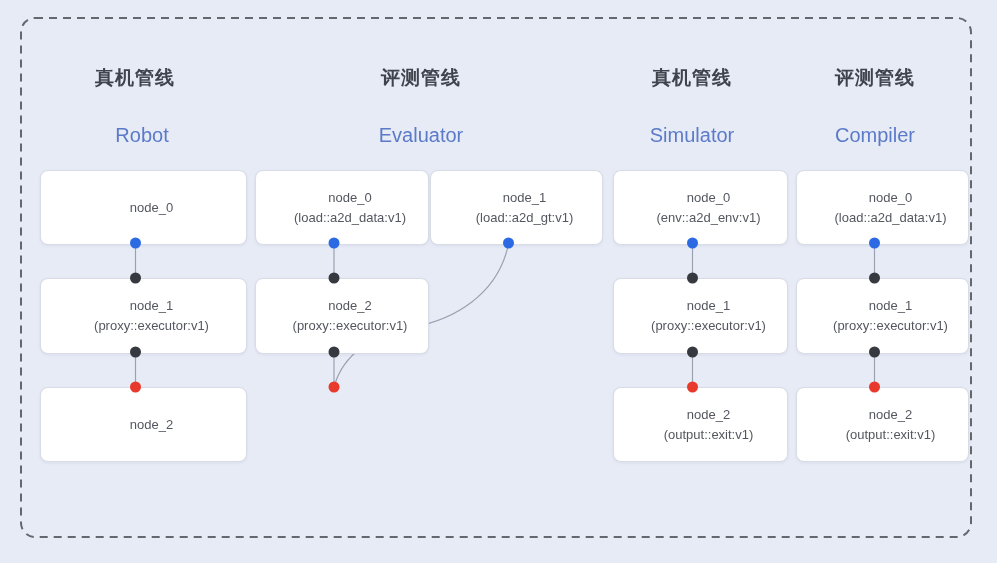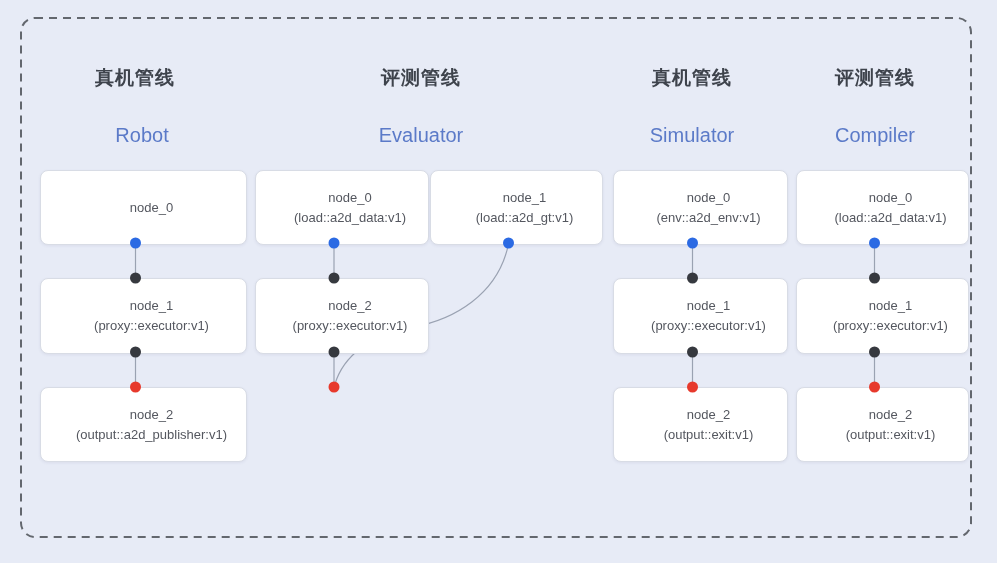--- a/index.html
+++ b/index.html
@@ -108,21 +108,20 @@
 
   <div class="node c-robot r1">
     <div class="nname">node_0</div>
   </div>
   <div class="node c-robot r2">
     <div class="nname">node_1</div>
     <div class="ntype">(proxy::executor:v1)</div>
   </div>
   <div class="node c-robot r3">
     <div class="nname">node_2</div>
-    <div class="ntype">(output::a2d_publisher:v1)</div>
   </div>
 
   <div class="node c-evalA r1">
     <div class="nname">node_0</div>
     <div class="ntype">(load::a2d_data:v1)</div>
   </div>
   <div class="node c-evalB r1">
     <div class="nname">node_1</div>
     <div class="ntype">(load::a2d_gt:v1)</div>
   </div>

